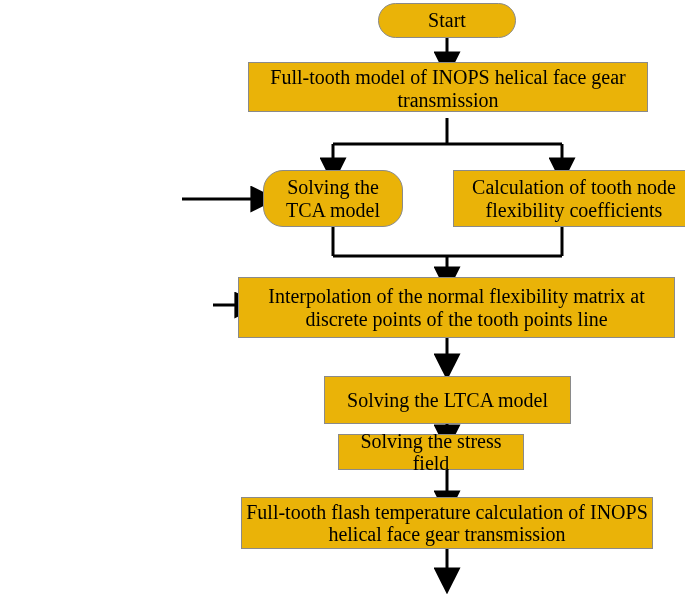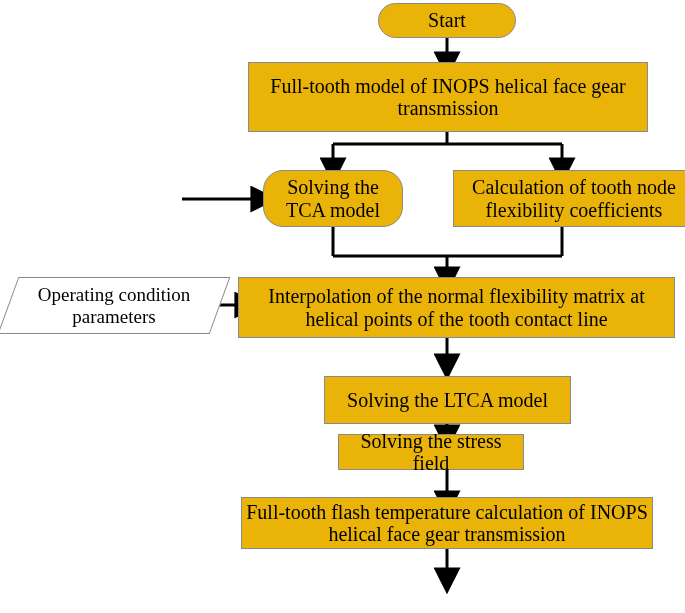--- a/index.html
+++ b/index.html
@@ -79,40 +79,36 @@
 
     <g>
       <line x1="447" y1="549" x2="447" y2="571" stroke="#000" stroke-width="3" marker-end="url(#ah)"></line>
     </g>
   </svg>
 
   <div class="node term f20" style="left:378px;top:3px;width:138px;height:35px;">
     <span class="label">Start</span>
   </div>
 
-  <div class="node proc f20" style="left:248px;top:62px;width:400px;height:70px;">
+  <div class="node proc f20" style="left:248px;top:62px;width:400px;height:50px;align-items:flex-end;">
     <span class="label">Full-tooth model of INOPS helical face gear transmission</span>
   </div>
 
 
   <div class="node proc f20" style="left:263px;top:170px;width:140px;height:57px;border-radius:20px;">
     <span class="label">Solving the TCA model</span>
   </div>
 
   <div class="node proc f20" style="left:441px;top:170px;width:242px;height:57px;margin-left:12px;">
     <span class="label">Calculation of tooth node flexibility coefficients</span>
   </div>
 
-  <div class="data f19" style="left:8px;top:277px;width:212px;height:57px;">
-    <div class="skew"></div>
-    <div class="dtext">Operating condition parameters</div>
-  </div>
 
   <div class="node proc f20" style="left:238px;top:277px;width:437px;height:61px;">
-    <span class="label">Interpolation of the normal flexibility matrix at helical points of the tooth contact line</span>
+    <span class="label">Interpolation of the normal flexibility matrix at discrete points of the tooth points line</span>
   </div>
 
   <div class="node proc f20" style="left:324px;top:376px;width:247px;height:48px;">
     <span class="label">Solving the LTCA model</span>
   </div>
 
   <div class="node proc f20" style="left:338px;top:434px;width:186px;height:36px;">
     <span class="label">Solving the stress field</span>
   </div>
 

